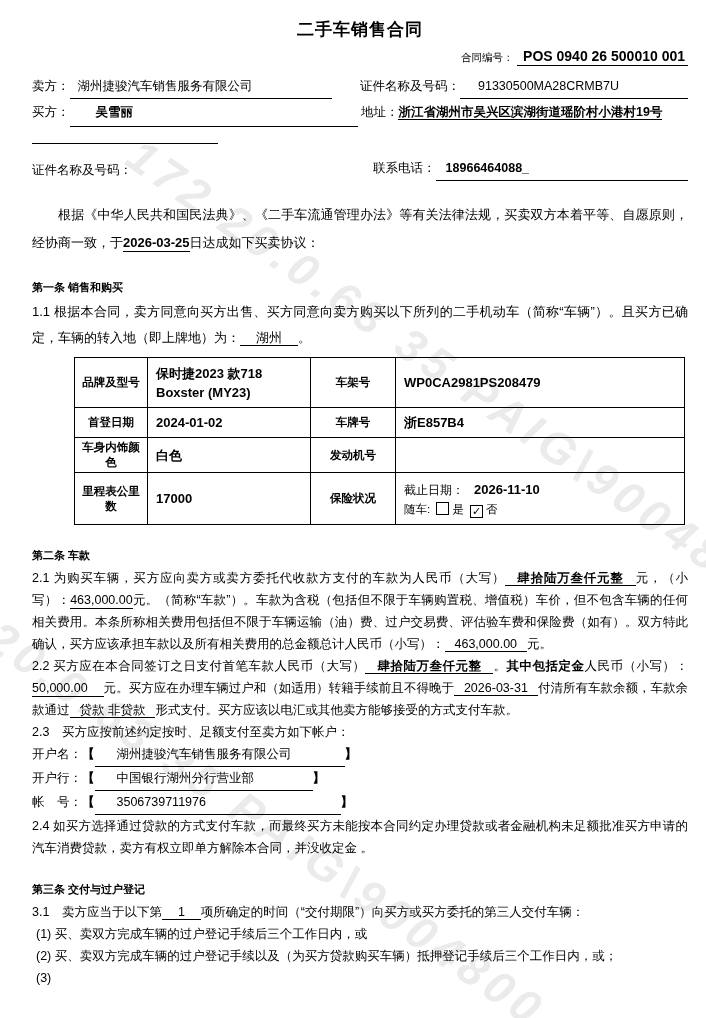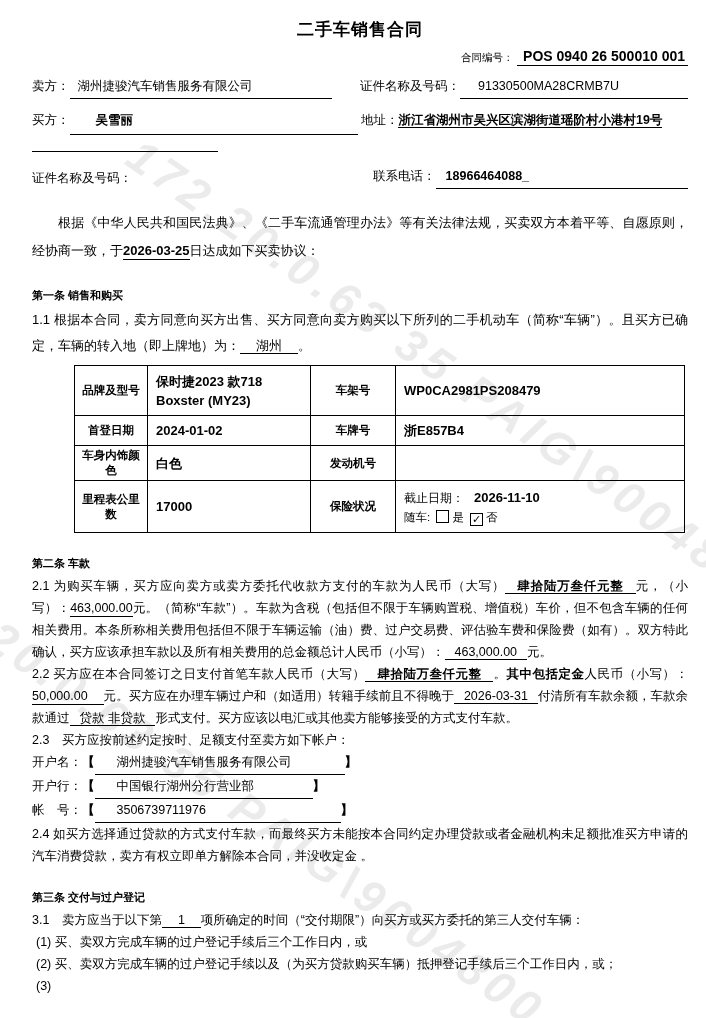--- a/index.html
+++ b/index.html
@@ -36,21 +36,21 @@
   
   .frow{display:flex;margin-top:8px;line-height:21px;align-items:flex-end;}
   .fcell{display:flex;align-items:flex-start;}
   .flabel{white-space:nowrap;}
   .fu{flex:1;border-bottom:1px solid #000;padding:0 4px 1px 8px;white-space:nowrap;overflow:hidden;}
   .w50{flex:0 0 50%;}
   .w53{flex:0 0 52%;}
   .grow{flex:1;}
   .b{font-weight:bold;}
   .u{border-bottom:1px solid #000;padding-bottom:1px;}
-  .rowB{margin-top:8px;line-height:27px;}
+  .rowB{margin-top:0;line-height:27px;}
   .buyer-span{display:inline-block;width:288px;padding-left:26px;box-sizing:border-box;
     border-bottom:1px solid #000;font-weight:bold;}
   .addr-span{border-bottom:1px solid #000;font-weight:bold;}
   .pad-tail{display:inline-block;width:186px;height:14px;border-bottom:1px solid #000;}
   
   .intro{margin-top:20px;text-indent:2em;text-align:justify;font-size:13px;line-height:28px;}
   .sec-h{margin-top:18px;font-weight:bold;font-size:11px;line-height:24px;}
   .p{text-align:justify;margin:0;}
   .p11{font-size:13px;line-height:26px;}
   .pad-city{padding:0 16px;}

